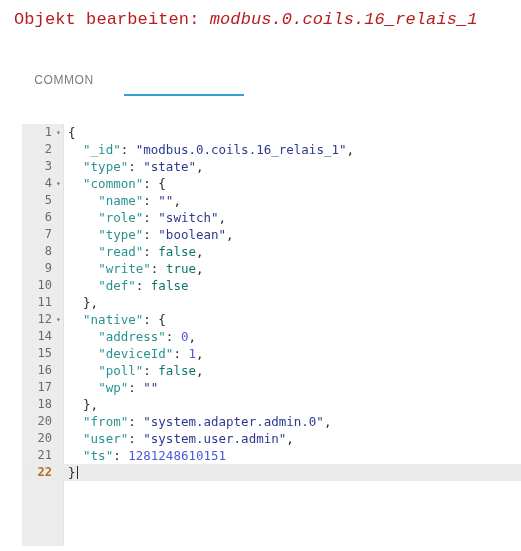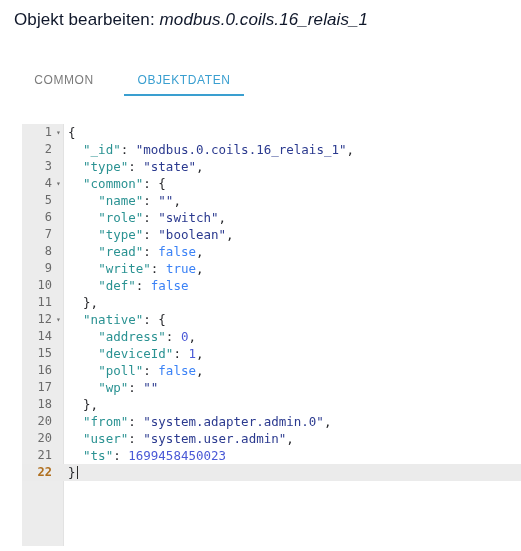--- a/index.html
+++ b/index.html
@@ -14,23 +14,24 @@
     overflow: hidden;
     position: relative;
   }
 
   
   .page-title {
     position: absolute;
     left: 14px;
     top: 10px;
     font-size: 17px;
-    color: #0f172a;
+    color: #b91c1c;
     white-space: nowrap;
     letter-spacing: 0.1px;
+    font-family: Liberation Mono, monospace;
   }
   .page-title .obj-id {
     font-style: italic;
   }
 
   
   .tabbar {
     position: absolute;
     left: 0;
     top: 64px;
@@ -143,42 +144,41 @@
   .code {
     position: absolute;
     left: 46px;
     top: 0;
     line-height: 17px;
     color: #26272b;
   }
   .tok-key   { color: #2a9292; }
   .tok-str   { color: #2b3a8f; }
   .tok-num   { color: #4a59d6; }
-  .tok-bool  { color: #3b82f6; }
+  .tok-bool  { color: #0f766e; }
   .tok-punct { color: #26272b; }
   .cursor {
     display: inline-block;
     width: 1px;
     height: 13px;
     background: #2a2a2a;
     vertical-align: -2px;
     margin-left: 1px;
   }
 </style>
 </head>
 <body>
 
 <div class="page-title">
   <span>Objekt bearbeiten:</span>
   <span class="obj-id">modbus.0.coils.16_relais_1</span>
 </div>
 
 <div class="tabbar">
   <div class="tab tab-common">COMMON</div>
-  <div class="tab tab-objektdaten">OBJEKTDATEN</div>
   <div class="tab-underline"></div>
 </div>
 
 <div class="editor">
   <div class="gutter"></div>
   <div class="gutter-border"></div>
   <div class="code-rows" id="code-rows">
       <div class="row"><span class="lineno">1</span><span class="fold">▾</span><span class="code"><span class="tok-punct">{</span></span></div>
       <div class="row"><span class="lineno">2</span><span class="code"><span class="tok-punct"> </span><span class="tok-punct"> </span><span class="tok-key">"_id"</span><span class="tok-punct">:</span><span class="tok-punct"> </span><span class="tok-str">"modbus.0.coils.16_relais_1"</span><span class="tok-punct">,</span></span></div>
       <div class="row"><span class="lineno">3</span><span class="code"><span class="tok-punct"> </span><span class="tok-punct"> </span><span class="tok-key">"type"</span><span class="tok-punct">:</span><span class="tok-punct"> </span><span class="tok-str">"state"</span><span class="tok-punct">,</span></span></div>
@@ -191,16 +191,16 @@
       <div class="row"><span class="lineno">10</span><span class="code"><span class="tok-punct"> </span><span class="tok-punct"> </span><span class="tok-punct"> </span><span class="tok-punct"> </span><span class="tok-key">"def"</span><span class="tok-punct">:</span><span class="tok-punct"> </span><span class="tok-bool">false</span></span></div>
       <div class="row"><span class="lineno">11</span><span class="code"><span class="tok-punct"> </span><span class="tok-punct"> </span><span class="tok-punct">}</span><span class="tok-punct">,</span></span></div>
       <div class="row"><span class="lineno">12</span><span class="fold">▾</span><span class="code"><span class="tok-punct"> </span><span class="tok-punct"> </span><span class="tok-key">"native"</span><span class="tok-punct">:</span><span class="tok-punct"> </span><span class="tok-punct">{</span></span></div>
       <div class="row"><span class="lineno">14</span><span class="code"><span class="tok-punct"> </span><span class="tok-punct"> </span><span class="tok-punct"> </span><span class="tok-punct"> </span><span class="tok-key">"address"</span><span class="tok-punct">:</span><span class="tok-punct"> </span><span class="tok-num">0</span><span class="tok-punct">,</span></span></div>
       <div class="row"><span class="lineno">15</span><span class="code"><span class="tok-punct"> </span><span class="tok-punct"> </span><span class="tok-punct"> </span><span class="tok-punct"> </span><span class="tok-key">"deviceId"</span><span class="tok-punct">:</span><span class="tok-punct"> </span><span class="tok-num">1</span><span class="tok-punct">,</span></span></div>
       <div class="row"><span class="lineno">16</span><span class="code"><span class="tok-punct"> </span><span class="tok-punct"> </span><span class="tok-punct"> </span><span class="tok-punct"> </span><span class="tok-key">"poll"</span><span class="tok-punct">:</span><span class="tok-punct"> </span><span class="tok-bool">false</span><span class="tok-punct">,</span></span></div>
       <div class="row"><span class="lineno">17</span><span class="code"><span class="tok-punct"> </span><span class="tok-punct"> </span><span class="tok-punct"> </span><span class="tok-punct"> </span><span class="tok-key">"wp"</span><span class="tok-punct">:</span><span class="tok-punct"> </span><span class="tok-str">""</span></span></div>
       <div class="row"><span class="lineno">18</span><span class="code"><span class="tok-punct"> </span><span class="tok-punct"> </span><span class="tok-punct">}</span><span class="tok-punct">,</span></span></div>
       <div class="row"><span class="lineno">20</span><span class="code"><span class="tok-punct"> </span><span class="tok-punct"> </span><span class="tok-key">"from"</span><span class="tok-punct">:</span><span class="tok-punct"> </span><span class="tok-str">"system.adapter.admin.0"</span><span class="tok-punct">,</span></span></div>
       <div class="row"><span class="lineno">20</span><span class="code"><span class="tok-punct"> </span><span class="tok-punct"> </span><span class="tok-key">"user"</span><span class="tok-punct">:</span><span class="tok-punct"> </span><span class="tok-str">"system.user.admin"</span><span class="tok-punct">,</span></span></div>
-      <div class="row"><span class="lineno">21</span><span class="code"><span class="tok-punct"> </span><span class="tok-punct"> </span><span class="tok-key">"ts"</span><span class="tok-punct">:</span><span class="tok-punct"> </span><span class="tok-num">1699458450023</span></span></div>
+      <div class="row"><span class="lineno">21</span><span class="code"><span class="tok-punct"> </span><span class="tok-punct"> </span><span class="tok-key">"ts"</span><span class="tok-punct">:</span><span class="tok-punct"> </span><span class="tok-num">1281248610151</span></span></div>
       <div class="row active"><div class="row-bg"></div><span class="lineno">22</span><span class="code"><span class="tok-punct">}</span><span class="cursor"></span></span></div>
     </div>
 </div>
 
 </body></html>

